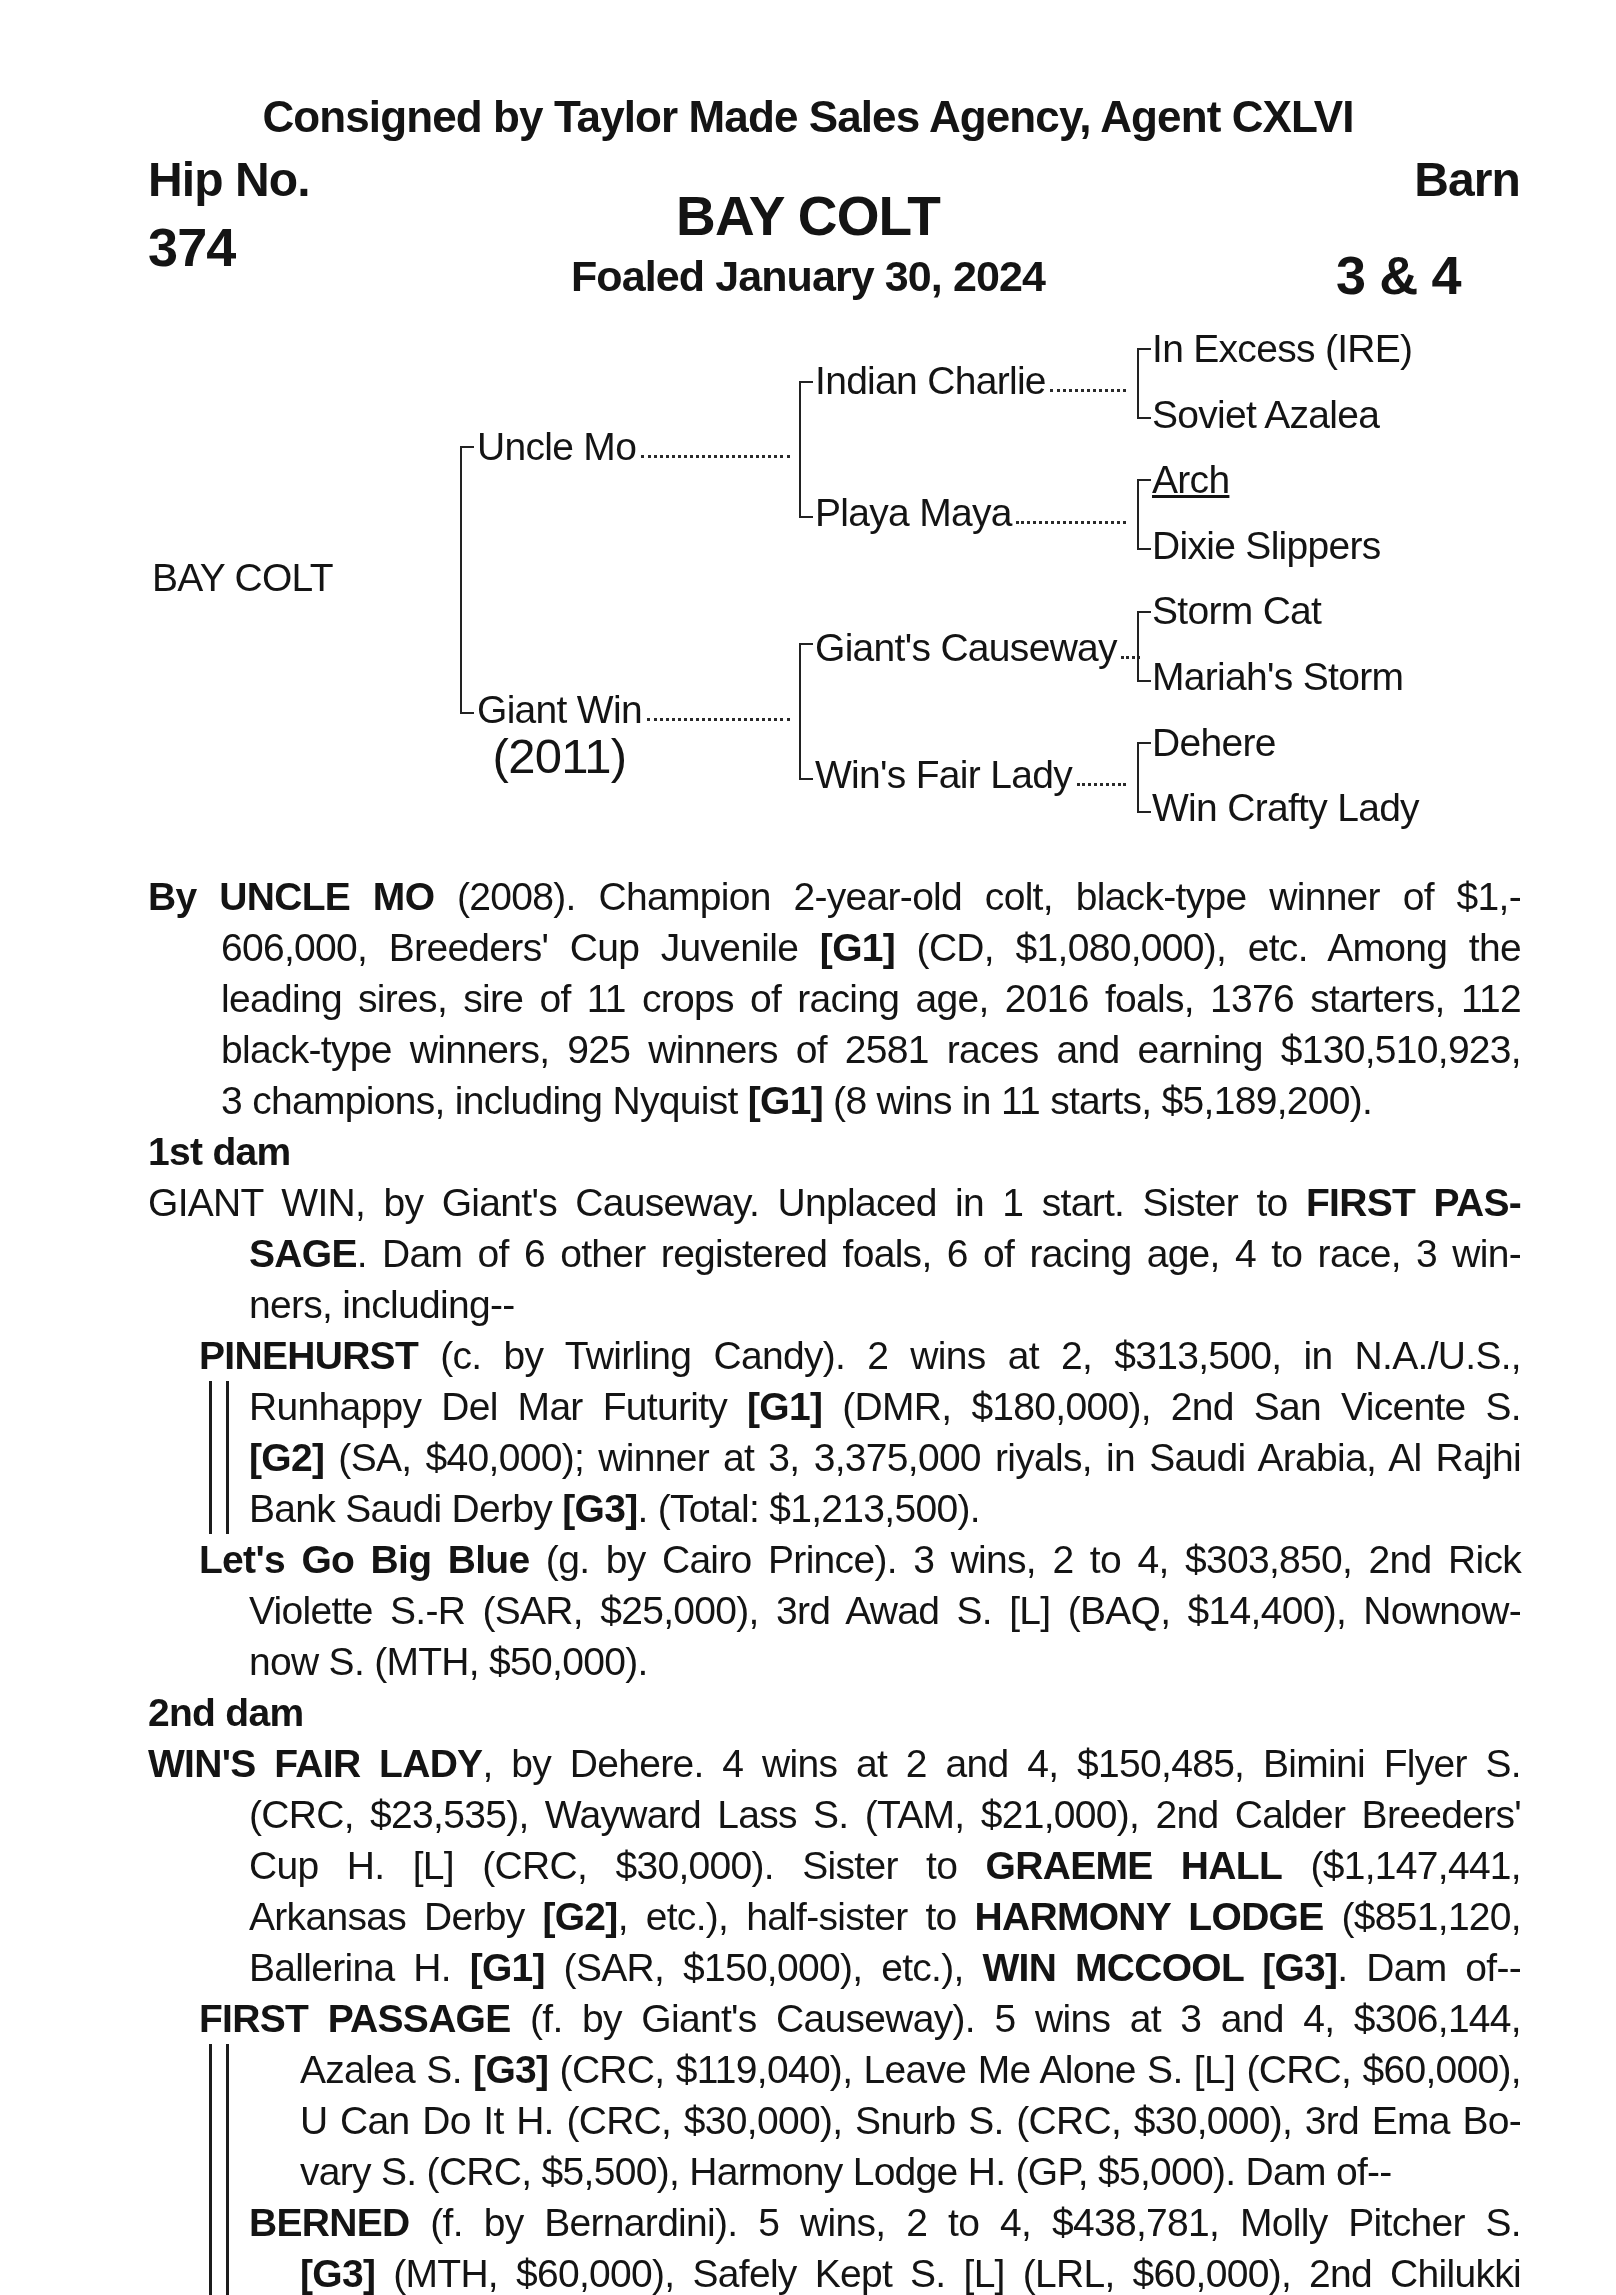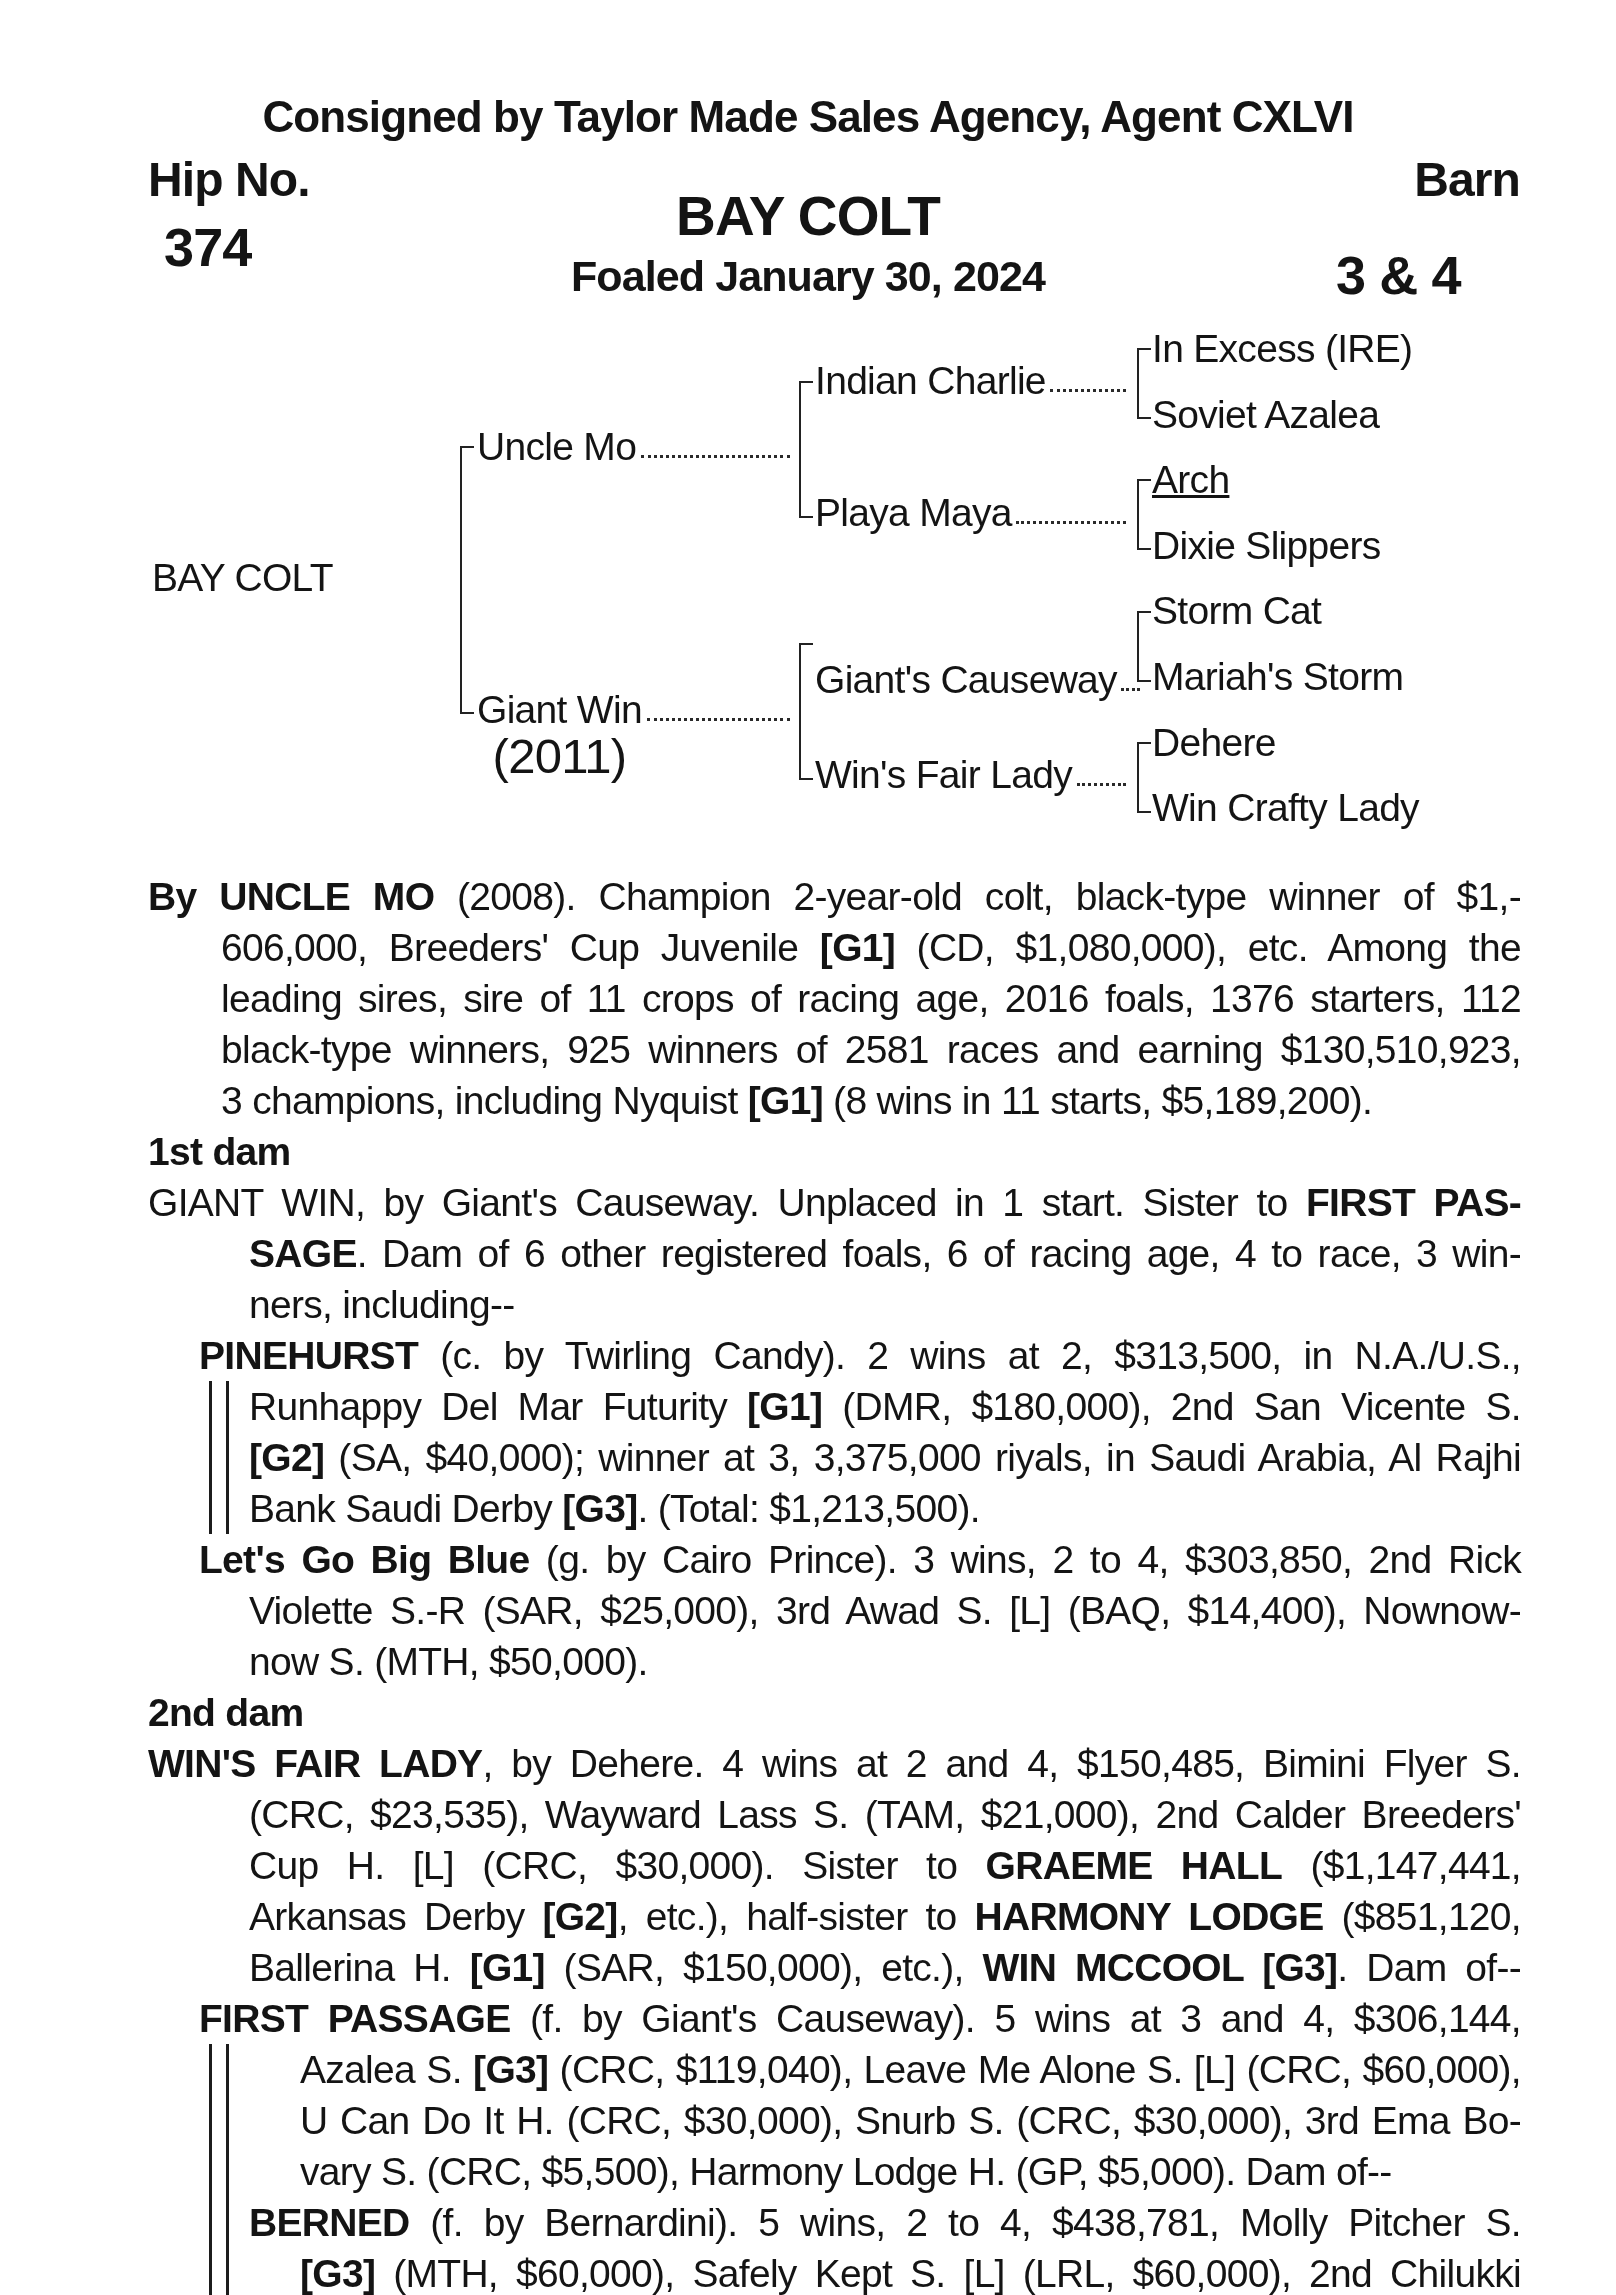--- a/index.html
+++ b/index.html
@@ -3,21 +3,21 @@
 <meta charset="utf-8">
 <style>
   html,body{margin:0;padding:0;background:#ffffff;}
   .page{position:relative;width:1616px;height:3227px;background:#fff;color:#141414;
         font-family:"Liberation Sans",sans-serif;overflow:hidden;}
 
   
   .consign{position:absolute;top:92px;left:0;width:1616px;text-align:center;
            font-size:44px;font-weight:700;letter-spacing:-0.9px;}
   .hip-label{position:absolute;top:152px;left:148px;font-size:48px;font-weight:700;letter-spacing:-0.9px;}
-  .hip-number{position:absolute;top:216px;left:164px;font-size:54px;font-weight:700;letter-spacing:-0.9px;}
+  .hip-number{position:absolute;top:216px;left:148px;font-size:54px;font-weight:700;letter-spacing:-0.9px;}
   .barn-label{position:absolute;top:152px;left:1336px;width:184px;text-align:right;font-size:48px;font-weight:700;letter-spacing:-0.9px;}
   .barn-number{position:absolute;top:216px;left:1336px;width:184px;text-align:left;font-size:54px;font-weight:700;letter-spacing:-0.9px;margin-top:28px;}
   .title{position:absolute;top:184px;left:0;width:1616px;text-align:center;
          font-size:55px;font-weight:700;letter-spacing:-0.9px;}
   .foaled{position:absolute;top:252px;left:0;width:1616px;text-align:center;
           font-size:43px;font-weight:700;letter-spacing:-0.9px;}
 
   
   .tree{position:absolute;top:0;left:0;width:1616px;height:872px;}
   .tnode{position:absolute;height:44px;line-height:44px;font-size:39px;letter-spacing:-0.7px;
@@ -74,21 +74,21 @@
       <div class="tyear" style="left: 477px; top: 734px; width: 165px;">(2011)</div>
       <div class="bracket" style="left: 460px; top: 446px; height: 264px;"></div>
       <div class="tnode" style="left: 815px; top: 359px; width: 317px;">
         <span class="nm">Indian Charlie</span>
         <span class="leader"></span>
       </div>
       <div class="tnode" style="left: 815px; top: 491px; width: 317px;">
         <span class="nm">Playa Maya</span>
         <span class="leader"></span>
       </div>
-      <div class="tnode" style="left: 815px; top: 658px; width: 317px;">
+      <div class="tnode" style="left: 815px; top: 626px; width: 317px;">
         <span class="nm">Giant's Causeway</span>
         <span class="leader"></span>
       </div>
       <div class="tnode" style="left: 815px; top: 753px; width: 317px;">
         <span class="nm">Win's Fair Lady</span>
         <span class="leader"></span>
       </div>
       <div class="bracket" style="left: 799px; top: 381px; height: 133px;"></div>
       <div class="bracket" style="left: 799px; top: 643px; height: 133px;"></div>
       <div class="tnode" style="left: 1152px; top: 327px; width: 413px;">

